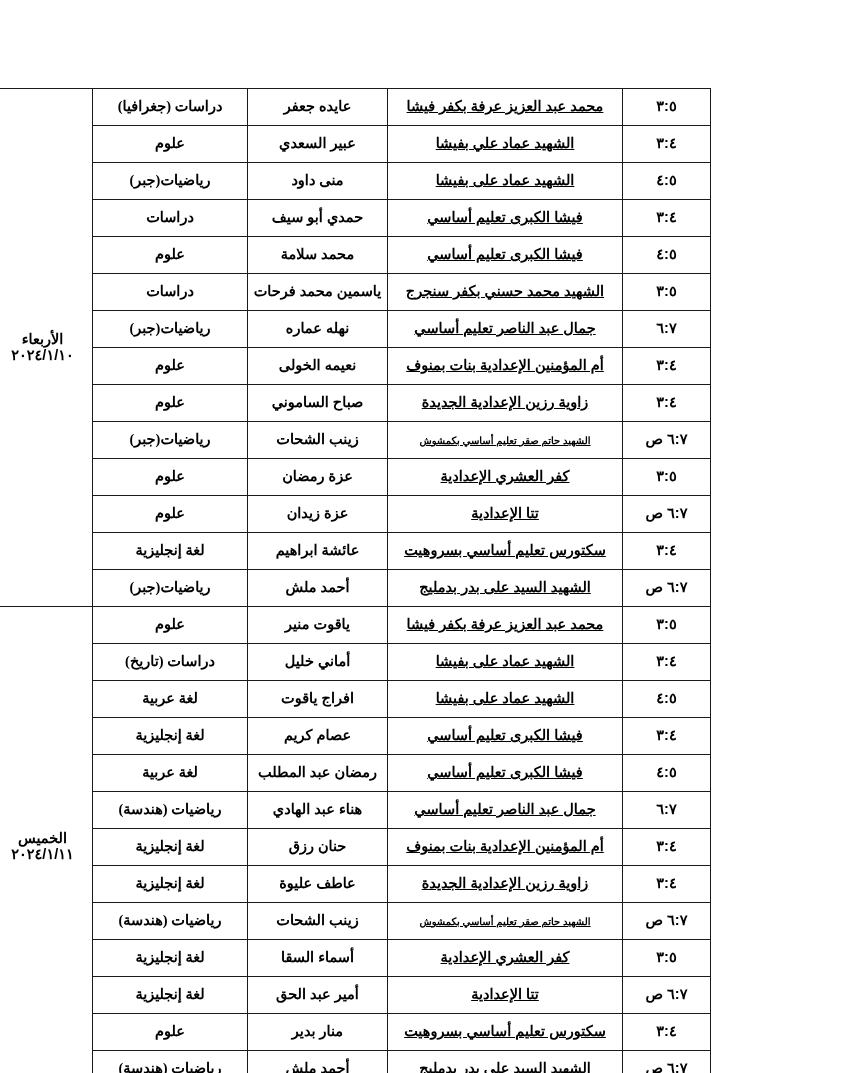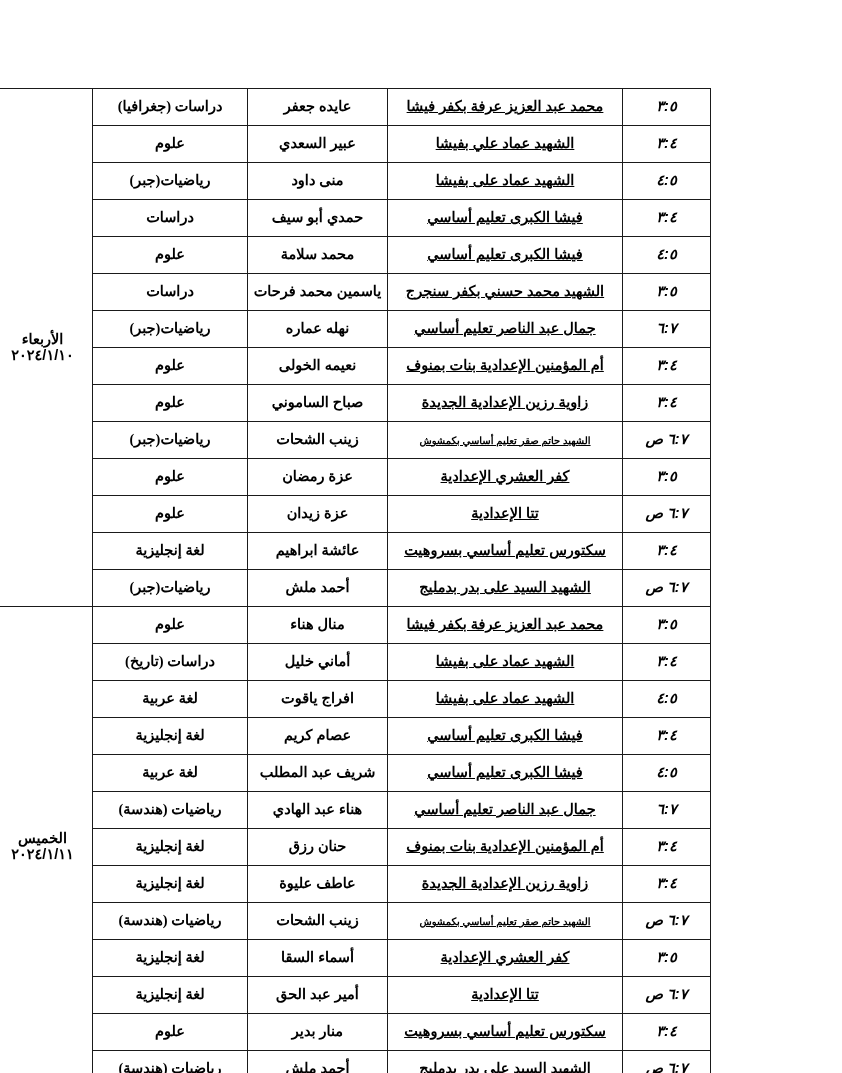--- a/index.html
+++ b/index.html
@@ -68,21 +68,20 @@
   td.school {
     font-size: 14.5px;
     text-decoration: underline;
   }
   td.school.small {
     font-size: 10px;
   }
   td.time {
     font-size: 15px;
     letter-spacing: 0.3px;
-    font-style: italic;
   }
   .day-line {
     display: block;
   }
 </style>
 </head>
 <body>
 
 <div class="page">
   <div class="table-wrap">
@@ -179,21 +178,21 @@
           </tr>
           <tr>
             <td class="time">٦:٧ ص</td>
             <td class="school">الشهيد السيد على بدر بدملیج</td>
             <td class="name">أحمد ملش</td>
             <td class="subject">رياضيات(جبر)</td>
           </tr>
           <tr>
             <td class="time">٣:٥</td>
             <td class="school">محمد عبد العزيز عرفة بكفر فيشا</td>
-            <td class="name">منال هناء</td>
+            <td class="name">ياقوت منير</td>
             <td class="subject">علوم</td>
             <td class="day-cell" rowspan="13">
               <span class="day-line">الخميس</span>
               <span class="day-line">٢٠٢٤/١/١١</span>
             </td>
           </tr>
           <tr>
             <td class="time">٣:٤</td>
             <td class="school">الشهيد عماد على بفيشا</td>
             <td class="name">أماني خليل</td>
@@ -207,21 +206,21 @@
           </tr>
           <tr>
             <td class="time">٣:٤</td>
             <td class="school">فيشا الكبرى تعليم أساسي</td>
             <td class="name">عصام كريم</td>
             <td class="subject">لغة إنجليزية</td>
           </tr>
           <tr>
             <td class="time">٤:٥</td>
             <td class="school">فيشا الكبرى تعليم أساسي</td>
-            <td class="name">شريف عبد المطلب</td>
+            <td class="name">رمضان عبد المطلب</td>
             <td class="subject">لغة عربية</td>
           </tr>
           <tr>
             <td class="time">٦:٧</td>
             <td class="school">جمال عبد الناصر تعليم أساسي</td>
             <td class="name">هناء عبد الهادي</td>
             <td class="subject">رياضيات (هندسة)</td>
           </tr>
           <tr>
             <td class="time">٣:٤</td>

